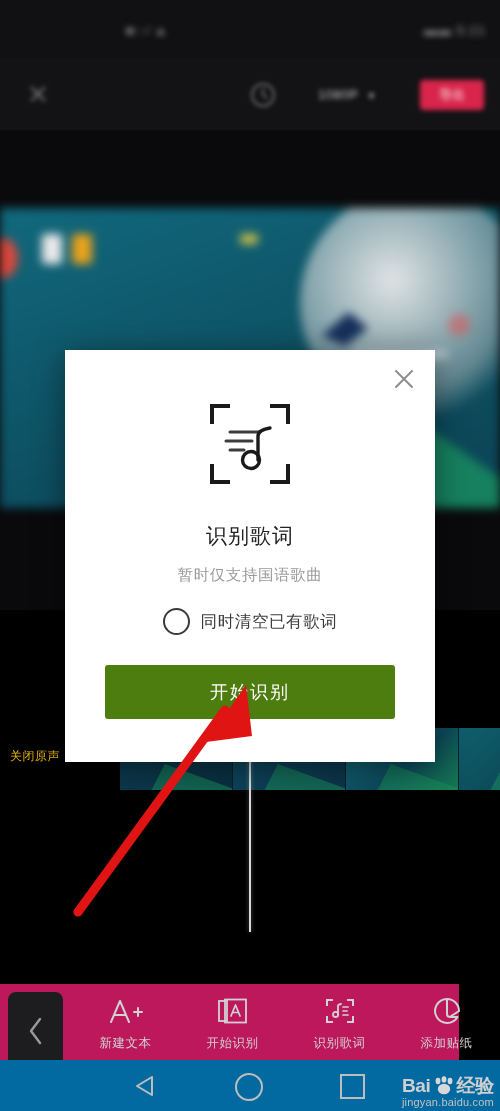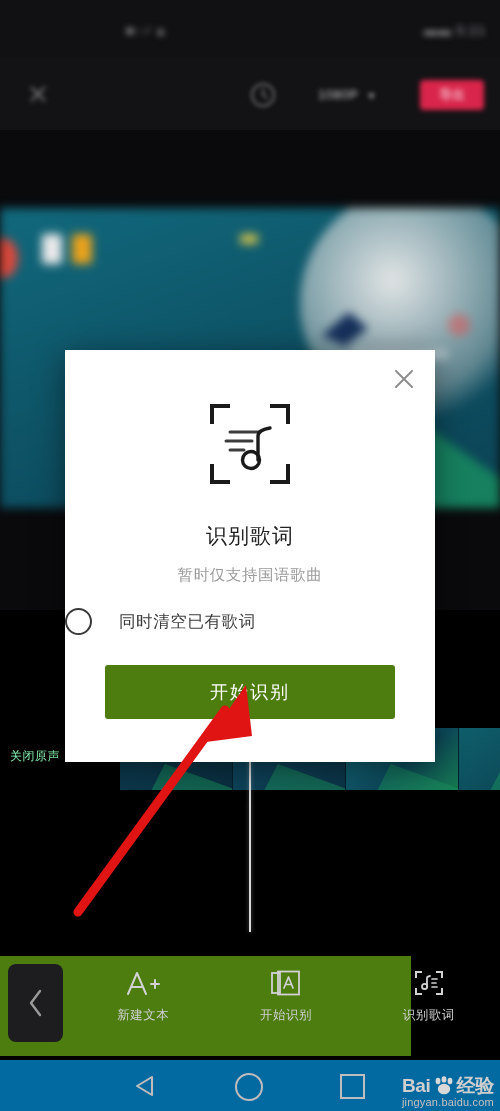--- a/index.html
+++ b/index.html
@@ -190,21 +190,21 @@
   #timeline {
     position: absolute;
     left: 0; top: 610px;
     width: 500px; height: 350px;
     background: #000;
     overflow: hidden;
   }
   #audio-label {
     position: absolute;
     left: 10px; top: 138px;
-    color: #86efac;
+    color: #eab308;
     font-size: 12px;
     letter-spacing: .5px;
     white-space: nowrap;
   }
   #track {
     position: absolute;
     left: 120px; top: 118px;
     height: 62px;
     display: flex;
     align-items: stretch;
@@ -239,23 +239,23 @@
   #arrow {
     position: absolute;
     left: 60px; top: 680px;
     width: 210px; height: 240px;
     pointer-events: none;
   }
 
   
   #toolbar {
     position: absolute;
-    left: 0; top: 956px;
-    width: 411px; height: 100px;
-    background: #4d7c0f;
+    left: 0; top: 984px;
+    width: 459px; height: 100px;
+    background: #be185d;
   }
   #tb-back {
     position: absolute;
     left: 8px; top: 8px;
     width: 55px; height: 78px;
     background: #1d1d1f;
     border-radius: 8px;
   }
   #tb-back svg {
     position: absolute;
@@ -364,21 +364,22 @@
     color: #9b9b9b;
     font-size: 15.5px;
     letter-spacing: .6px;
   }
   #dlg-option {
     position: absolute;
     left: 0; top: 258px;
     width: 100%;
     display: flex;
     align-items: center;
-    gap: 27px;
+    justify-content: center;
+    gap: 11px;
     cursor: pointer;
   }
   #dlg-radio {
     width: 23px; height: 23px;
     border: 2px solid #3a3a3a;
     border-radius: 50%;
     flex: 0 0 auto;
   }
   #dlg-option-label {
     color: #3b3b3b;
@@ -551,20 +552,29 @@
             <path d="M29 20 L29 26 L23 26" stroke="#d2d2d4" stroke-width="2" fill="none"></path>
             <path d="M9 26 L3 26 L3 20" stroke="#d2d2d4" stroke-width="2" fill="none"></path>
             <path d="M14 18 L14 10 Q14 8.5 17 8" stroke="#d2d2d4" stroke-width="1.8" fill="none" stroke-linecap="round"></path>
             <circle cx="11.6" cy="18.4" r="2.6" stroke="#d2d2d4" stroke-width="1.8" fill="none"></circle>
             <path d="M19 11 L24 11 M19 15 L23 15 M19 19 L24 19" stroke="#d2d2d4" stroke-width="1.7" fill="none" stroke-linecap="round"></path>
           </svg>
         </div>
         <div class="lb">识别歌词</div>
       </div>
 
+      <div class="tb-item">
+        <div class="ic">
+          <svg width="32" height="30" viewBox="0 0 32 30">
+            <path d="M16 3 A12 12 0 1 0 26.5 21 L19 21 A3 3 0 0 1 16 18 L16 3 Z" stroke="#d2d2d4" stroke-width="2" fill="none" stroke-linejoin="round"></path>
+            <path d="M16 3 A12 12 0 0 1 28 15 L19.5 20.5" stroke="#d2d2d4" stroke-width="2" fill="none"></path>
+          </svg>
+        </div>
+        <div class="lb">添加贴纸</div>
+      </div>
 
     </div>
   </div>
 
   <div id="navbar">
     <div id="nav-back">
       <svg width="26" height="24" viewBox="0 0 26 24">
         <path d="M20 3 L5 12 L20 21 Z" stroke="#bdbdbd" stroke-width="2" fill="none" stroke-linejoin="round"></path>
       </svg>
     </div>

